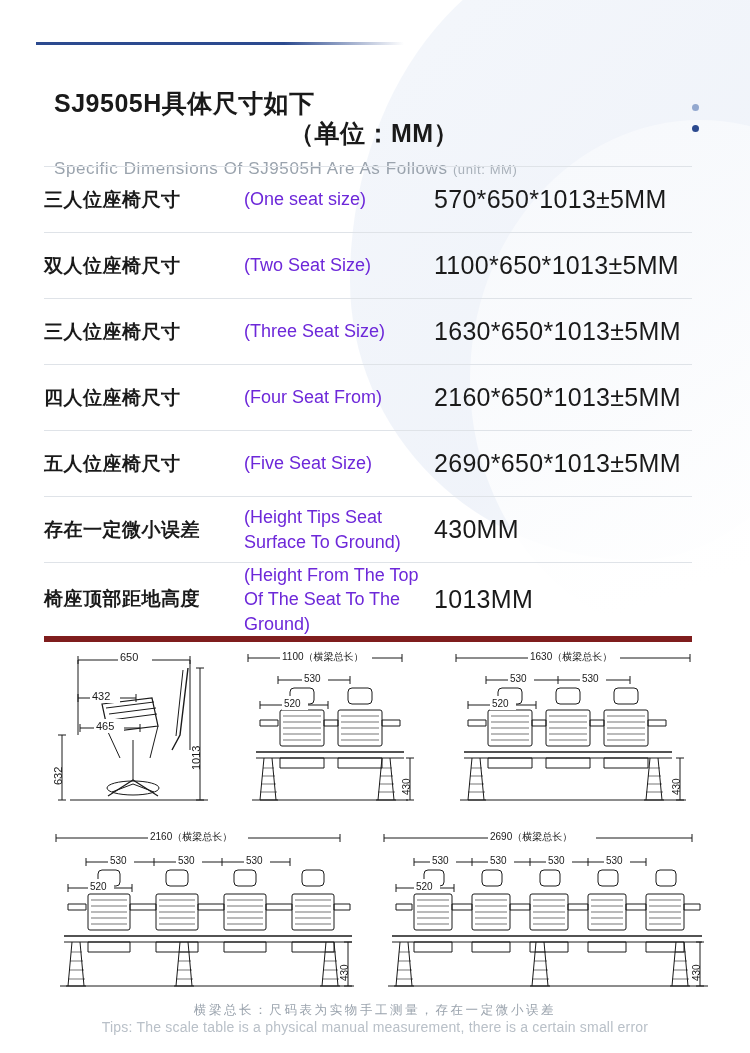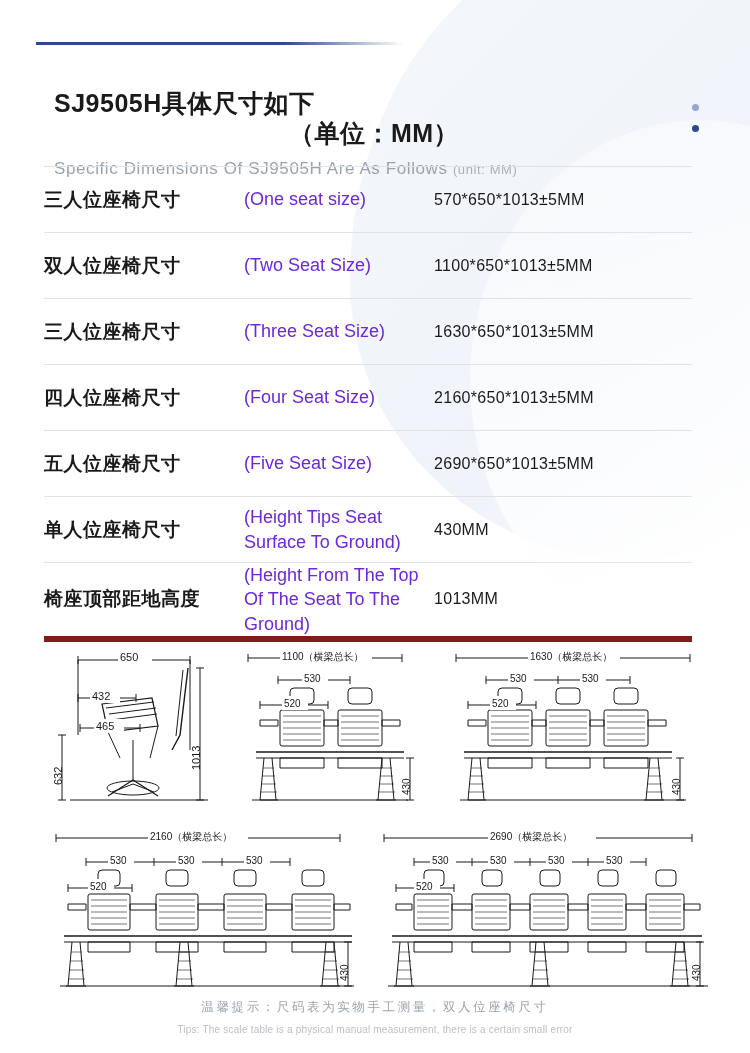--- a/index.html
+++ b/index.html
@@ -127,21 +127,21 @@
     letter-spacing: 0.5px;
     padding-left: 10px;
   }
   td.c-en {
     width: 190px;
     font-size: 18px;
     color: #6d28d9;
     line-height: 1.35;
   }
   td.c-val {
-    font-size: 16px;
+    font-size: 25px;
     color: #1a1a1a;
     letter-spacing: 0.3px;
     padding-left: 6px;
   }
 
   
   .drawings {
     position: absolute;
     left: 40px;
     top: 640px;
@@ -157,22 +157,22 @@
     right: 0;
     bottom: 18px;
     text-align: center;
   }
   .note-cn {
     font-size: 12.5px;
     color: #9aa3ad;
     letter-spacing: 2.6px;
   }
   .note-en {
-    margin-top: 8px;
-    font-size: 10px;
+    margin-top: 0;
+    font-size: 14px;
     color: #b9c0c8;
     letter-spacing: 0.2px;
   }
   svg text {
     font-family: "Liberation Sans", sans-serif;
   }
 </style>
 </head>
 <body>
 
@@ -211,30 +211,30 @@
         <td class="c-en">(Two Seat Size)</td>
         <td class="c-val">1100*650*1013±5MM</td>
       </tr>
       <tr>
         <td class="c-name">三人位座椅尺寸</td>
         <td class="c-en">(Three Seat Size)</td>
         <td class="c-val">1630*650*1013±5MM</td>
       </tr>
       <tr>
         <td class="c-name">四人位座椅尺寸</td>
-        <td class="c-en">(Four Seat Size)</td>
+        <td class="c-en">(Four Seat From)</td>
         <td class="c-val">2160*650*1013±5MM</td>
       </tr>
       <tr>
         <td class="c-name">五人位座椅尺寸</td>
         <td class="c-en">(Five Seat Size)</td>
         <td class="c-val">2690*650*1013±5MM</td>
       </tr>
       <tr>
-        <td class="c-name">单人位座椅尺寸</td>
+        <td class="c-name">存在一定微小误差</td>
         <td class="c-en">(Height Tips Seat Surface To Ground)</td>
         <td class="c-val">430MM</td>
       </tr>
       <tr>
         <td class="c-name">椅座顶部距地高度</td>
         <td class="c-en">(Height From The Top Of The Seat To The Ground)</td>
         <td class="c-val">1013MM</td>
       </tr>
     </tbody>
   </table>
@@ -677,17 +677,17 @@
         <text x="236" y="44">530</text>
         <rect x="44" y="59" width="26" height="14" fill="#ffffff"></rect>
         <text x="46" y="70">520</text>
         <text x="330" y="161" transform="rotate(-90 330 161)">430</text>
       </g>
     </svg>
 
   </div>
 
   <div class="footer-note">
-    <div class="note-cn">温馨提示：尺码表为实物手工测量，双人位座椅尺寸</div>
+    <div class="note-cn">横梁总长：尺码表为实物手工测量，存在一定微小误差</div>
     <div class="note-en">Tips: The scale table is a physical manual measurement, there is a certain small error</div>
   </div>
 
 </div>
 
 </body></html>

